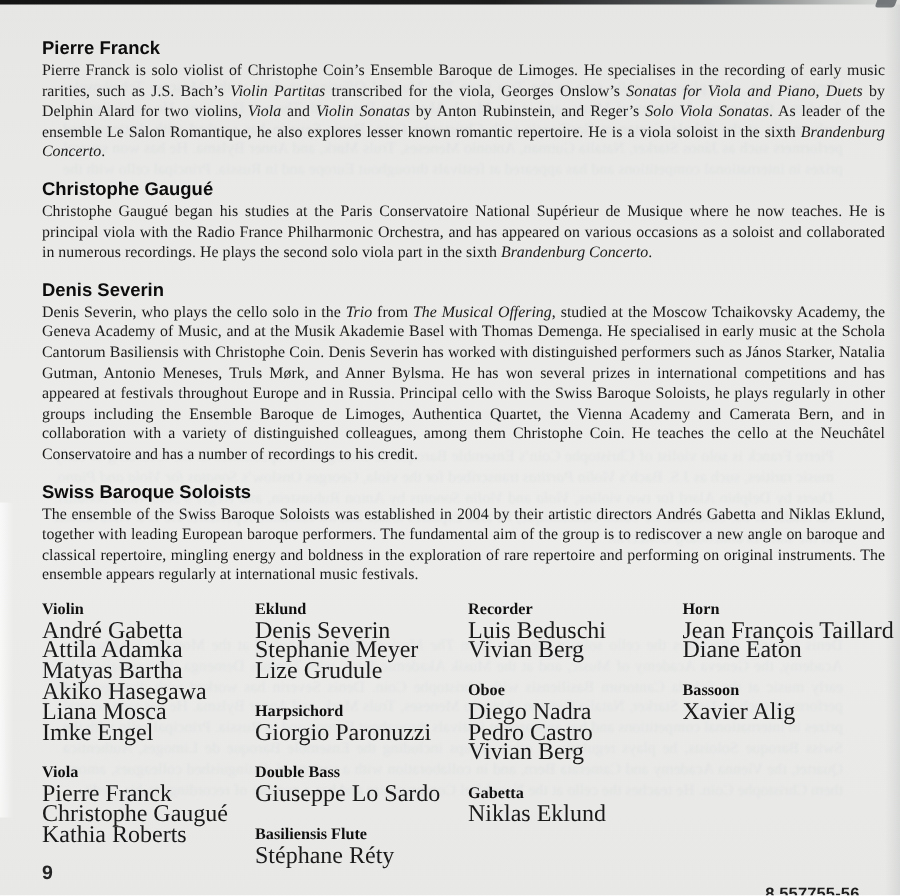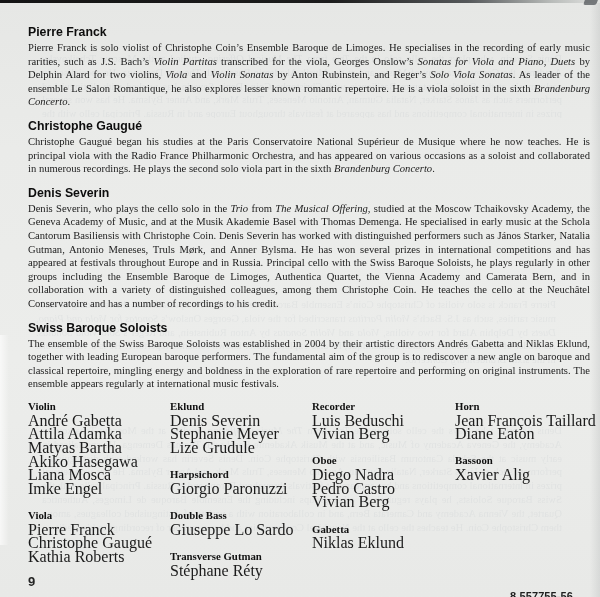--- a/index.html
+++ b/index.html
@@ -140,21 +140,21 @@
               <div class="name">Giorgio Paronuzzi</div>
             </div>
         </div>
         <div class="group">
           <div class="instr">Double Bass</div>
           <div>
               <div class="name">Giuseppe Lo Sardo</div>
             </div>
         </div>
         <div class="group">
-          <div class="instr">Transverse Gutman</div>
+          <div class="instr">Basiliensis Flute</div>
           <div>
               <div class="name">Stéphane Réty</div>
             </div>
         </div>
       </div>
 
       <div class="col">
         <div class="group">
           <div class="instr">Recorder</div>
           <div>

